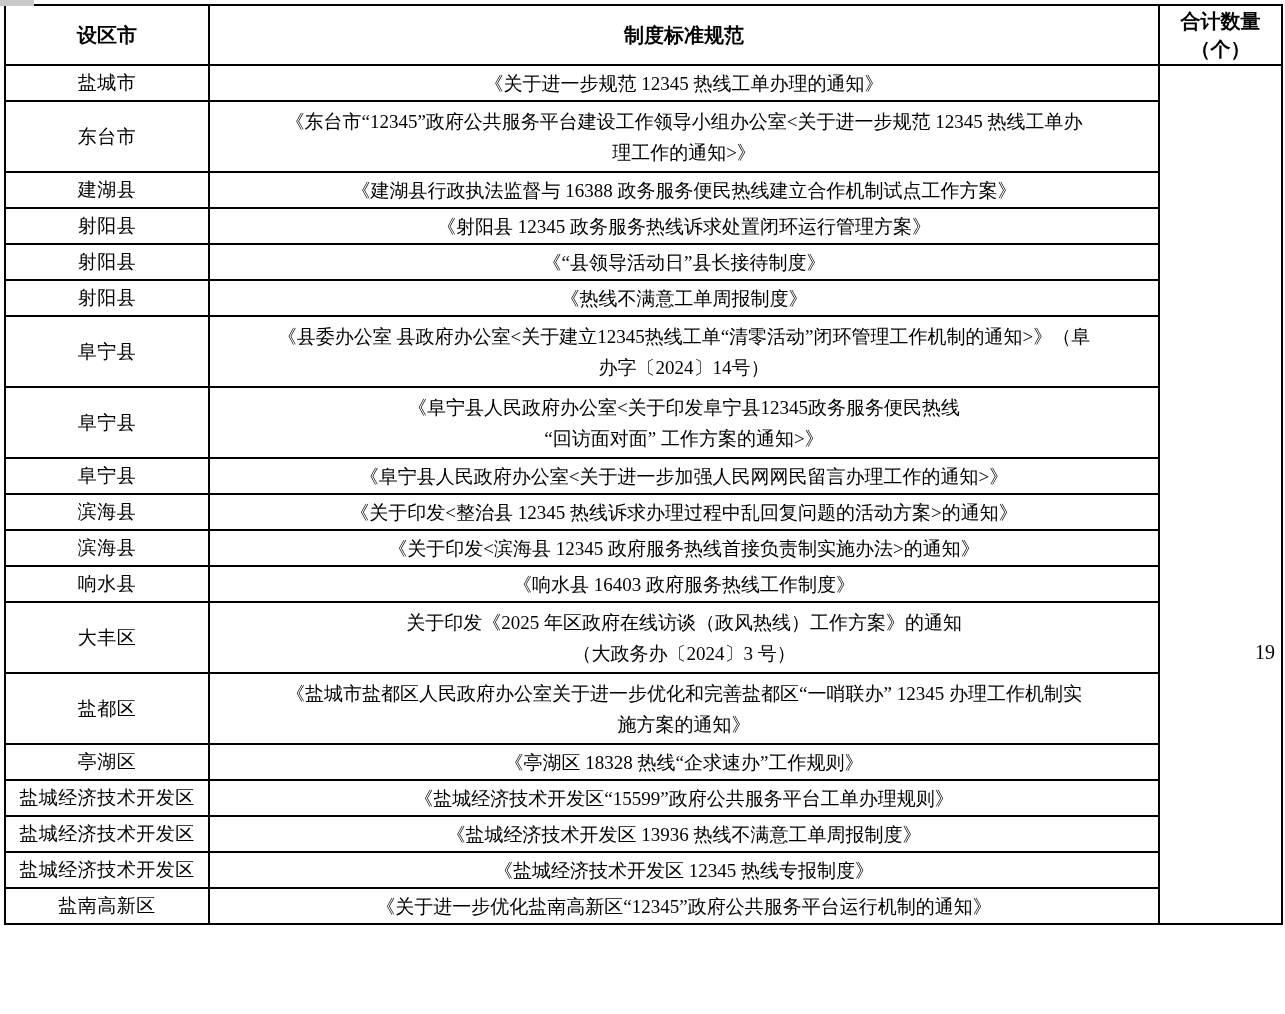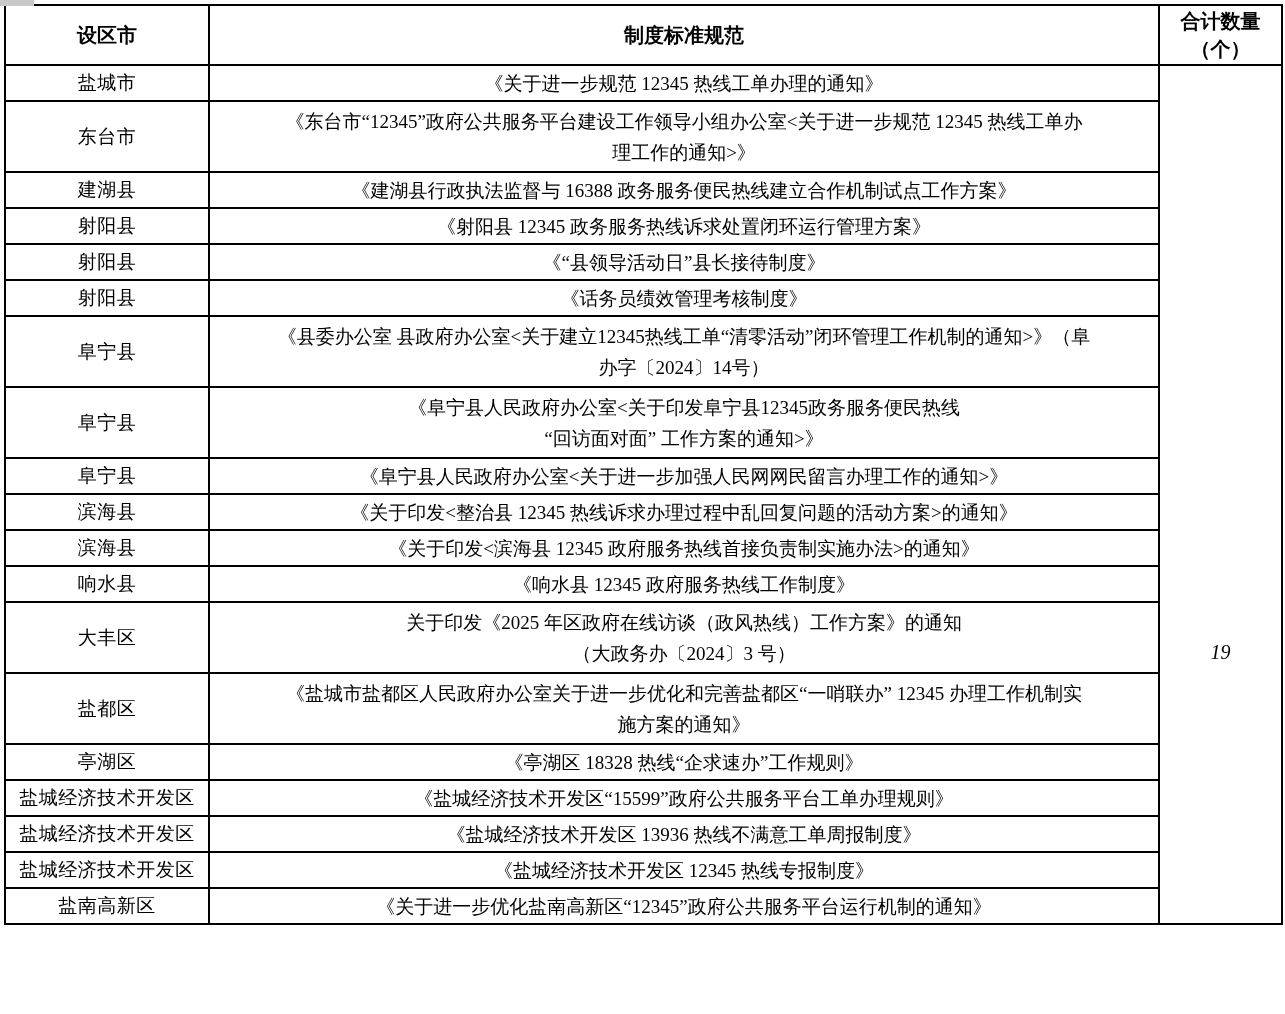--- a/index.html
+++ b/index.html
@@ -60,22 +60,21 @@
     line-height: 31px;
     white-space: pre-line;
   }
   td.total-cell {
     vertical-align: top;
     font-size: 20px;
   }
   .total-value {
     margin-top: 315px;
     line-height: 26px;
-    text-align: center;
-    font-style: italic;
+    text-align: right;
   }
 </style>
 </head>
 <body>
 
 <div class="page">
   <div class="corner-artifact"></div>
   <table class="standards">
     <colgroup>
       <col class="c-city">
@@ -113,21 +112,21 @@
         <tr>
     <td class="city-cell">射阳县</td>
     <td class="doc-cell">《射阳县 12345 政务服务热线诉求处置闭环运行管理方案》</td>
   </tr>
         <tr>
     <td class="city-cell">射阳县</td>
     <td class="doc-cell">《“县领导活动日”县长接待制度》</td>
   </tr>
         <tr>
     <td class="city-cell">射阳县</td>
-    <td class="doc-cell">《话务员绩效管理考核制度》</td>
+    <td class="doc-cell">《热线不满意工单周报制度》</td>
   </tr>
         <tr class="tall">
     <td class="city-cell">阜宁县</td>
     <td class="doc-cell">《县委办公室 县政府办公室&lt;关于建立12345热线工单“清零活动”闭环管理工作机制的通知&gt;》（阜
 办字〔2024〕14号）</td>
   </tr>
         <tr class="tall">
     <td class="city-cell">阜宁县</td>
     <td class="doc-cell">《阜宁县人民政府办公室&lt;关于印发阜宁县12345政务服务便民热线
 “回访面对面” 工作方案的通知&gt;》</td>
@@ -139,21 +138,21 @@
         <tr>
     <td class="city-cell">滨海县</td>
     <td class="doc-cell">《关于印发&lt;整治县 12345 热线诉求办理过程中乱回复问题的活动方案&gt;的通知》</td>
   </tr>
         <tr>
     <td class="city-cell">滨海县</td>
     <td class="doc-cell">《关于印发&lt;滨海县 12345 政府服务热线首接负责制实施办法&gt;的通知》</td>
   </tr>
         <tr>
     <td class="city-cell">响水县</td>
-    <td class="doc-cell">《响水县 12345 政府服务热线工作制度》</td>
+    <td class="doc-cell">《响水县 16403 政府服务热线工作制度》</td>
   </tr>
         <tr class="tall">
     <td class="city-cell">大丰区</td>
     <td class="doc-cell">关于印发《2025 年区政府在线访谈（政风热线）工作方案》的通知
 （大政务办〔2024〕3 号）</td>
   </tr>
         <tr class="tall">
     <td class="city-cell">盐都区</td>
     <td class="doc-cell">《盐城市盐都区人民政府办公室关于进一步优化和完善盐都区“一哨联办” 12345 办理工作机制实
 施方案的通知》</td>

